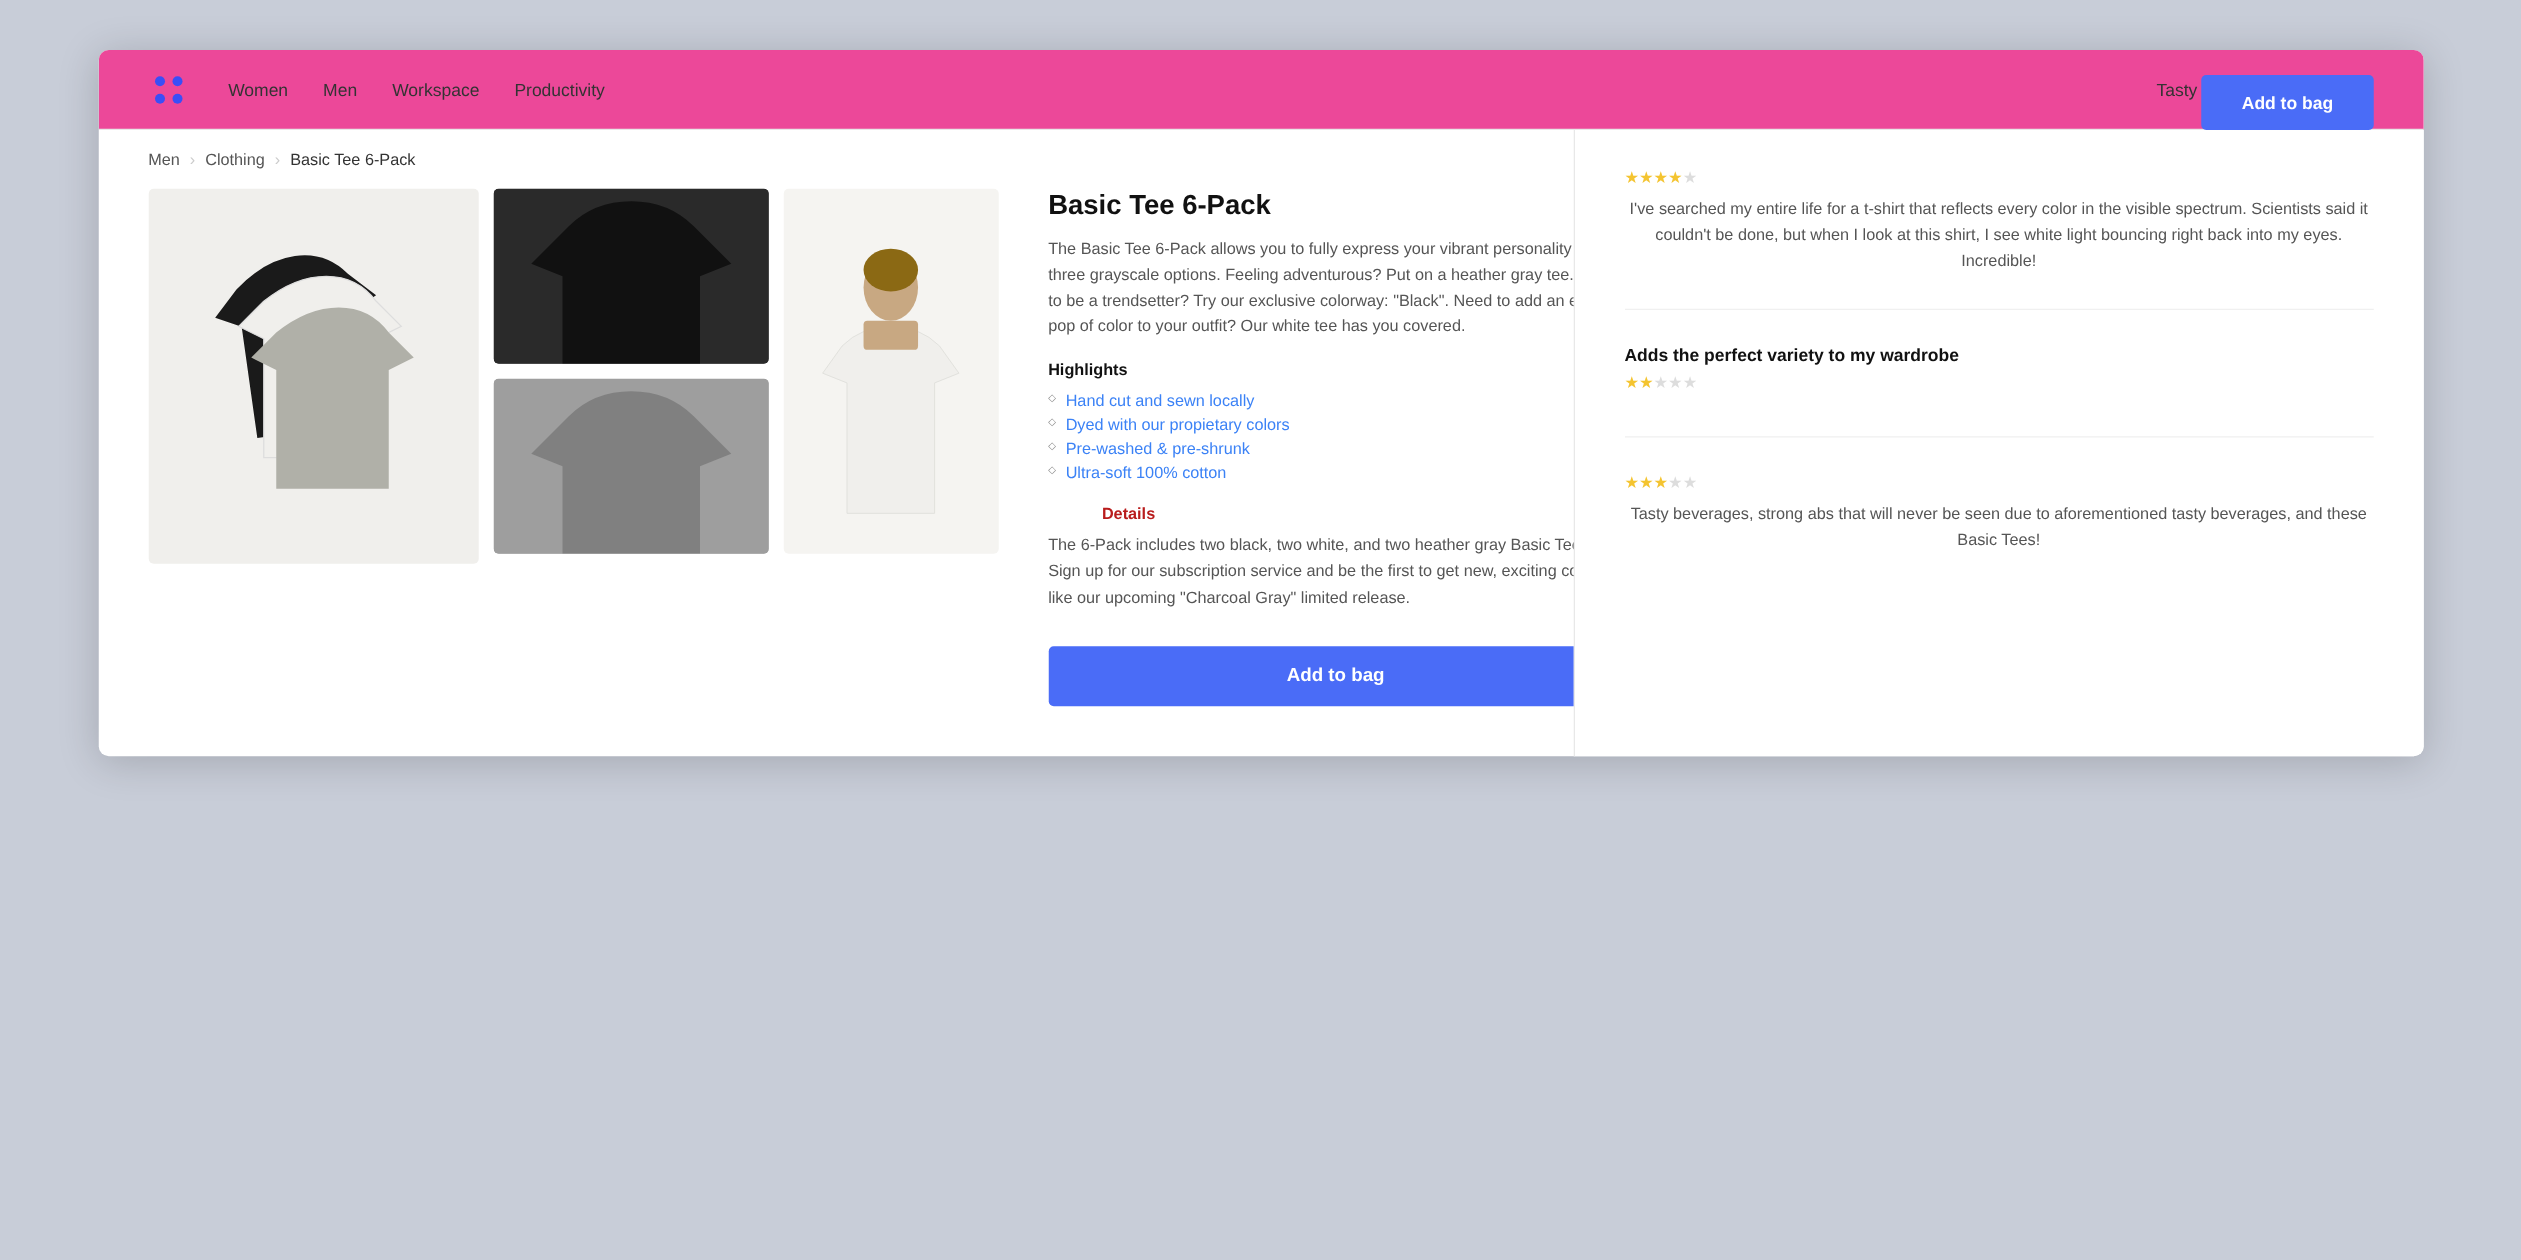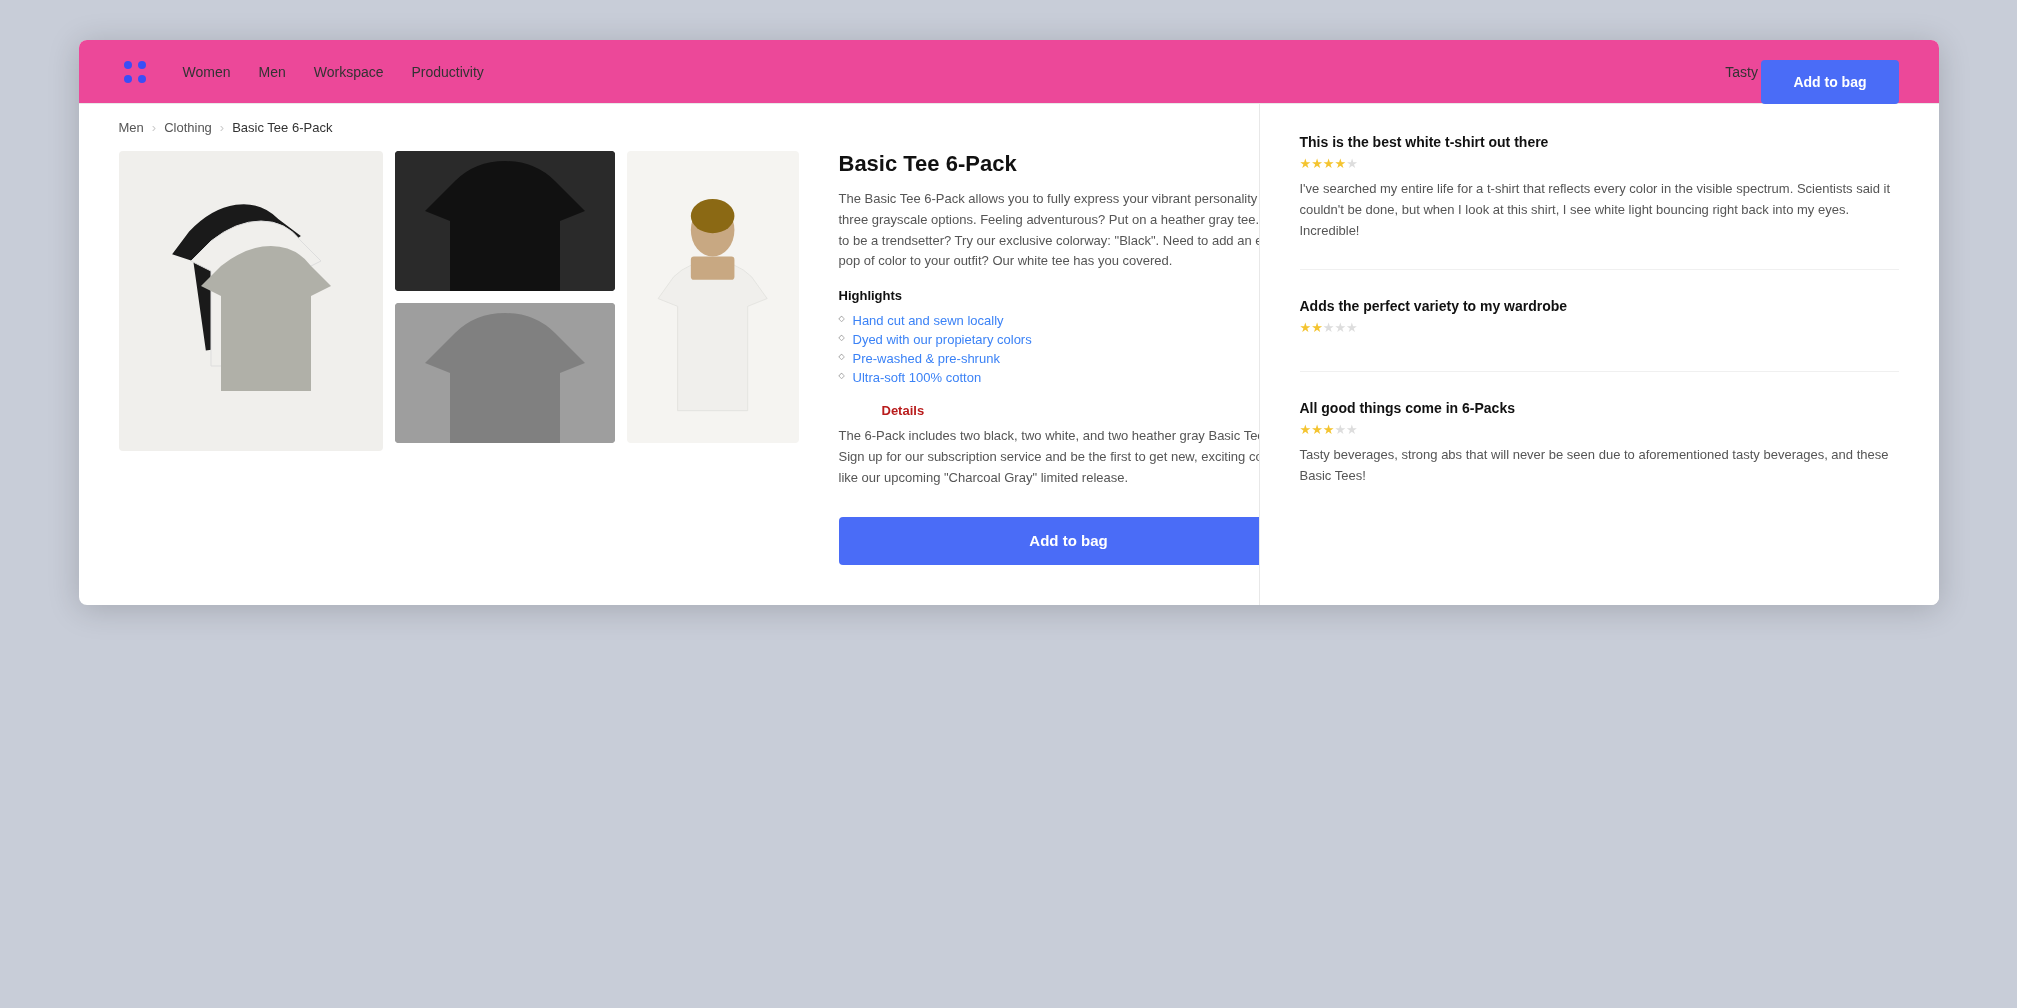--- a/index.html
+++ b/index.html
@@ -316,20 +316,21 @@
       font-size: 14px;
       font-weight: 700;
       color: #111;
       margin-bottom: 6px;
     }
     .review-stars { color: #f4c430; font-size: 13px; margin-bottom: 8px; }
     .review-text {
       font-size: 13px;
       color: #555;
       line-height: 1.6;
+      text-align: center;
     }
     
     .top-add-btn {
       position: absolute;
       top: 20px;
       right: 40px;
       height: 44px;
       padding: 0 32px;
       background: #4a6cf7;
       color: #fff;
@@ -491,29 +492,27 @@
         <button class="size-btn">XL</button>
         <button class="size-btn">2XL</button>
         <button class="size-btn">3XL</button>
       </div>
     </div>
 
   </div>
 
   <div class="reviews-overlay">
     <div class="review-item">
-      <div class="review-title">This is the best white t-shirt out there</div>
       <div class="review-stars">★★★★<span style="color:#ddd">★</span></div>
       <p class="review-text">I've searched my entire life for a t-shirt that reflects every color in the visible spectrum. Scientists said it couldn't be done, but when I look at this shirt, I see white light bouncing right back into my eyes. Incredible!</p>
     </div>
     <div class="review-item">
       <div class="review-title">Adds the perfect variety to my wardrobe</div>
       <div class="review-stars">★★<span style="color:#ddd">★★★</span></div>
     </div>
     <div class="review-item">
-      <div class="review-title">All good things come in 6-Packs</div>
       <div class="review-stars">★★★<span style="color:#ddd">★★</span></div>
       <p class="review-text">Tasty beverages, strong abs that will never be seen due to aforementioned tasty beverages, and these Basic Tees!</p>
     </div>
 
   </div>
 
 </div>
 
 </body></html>

